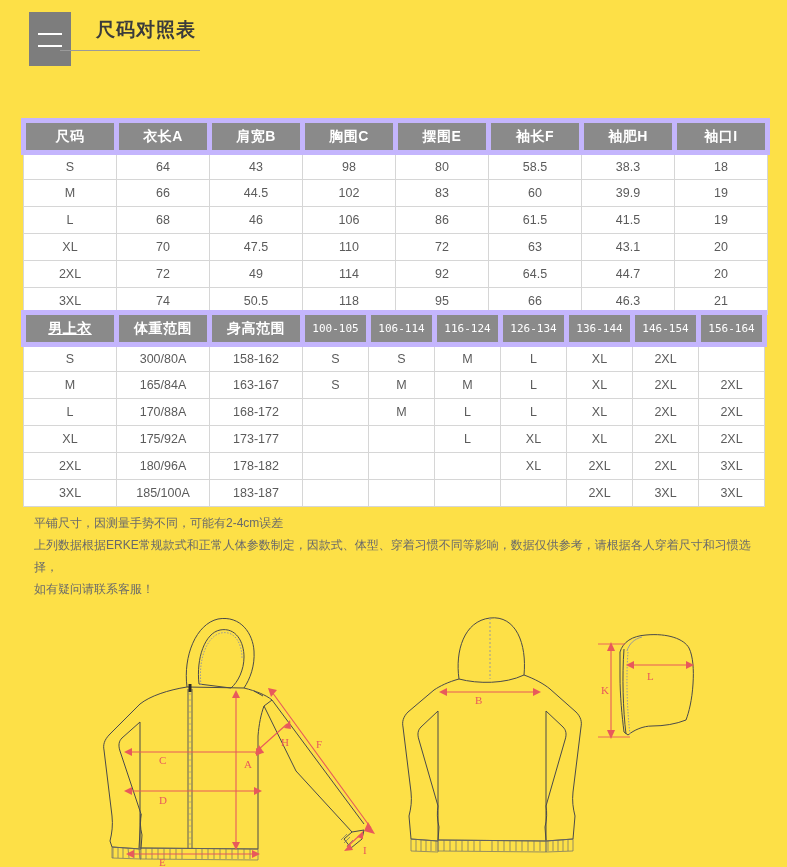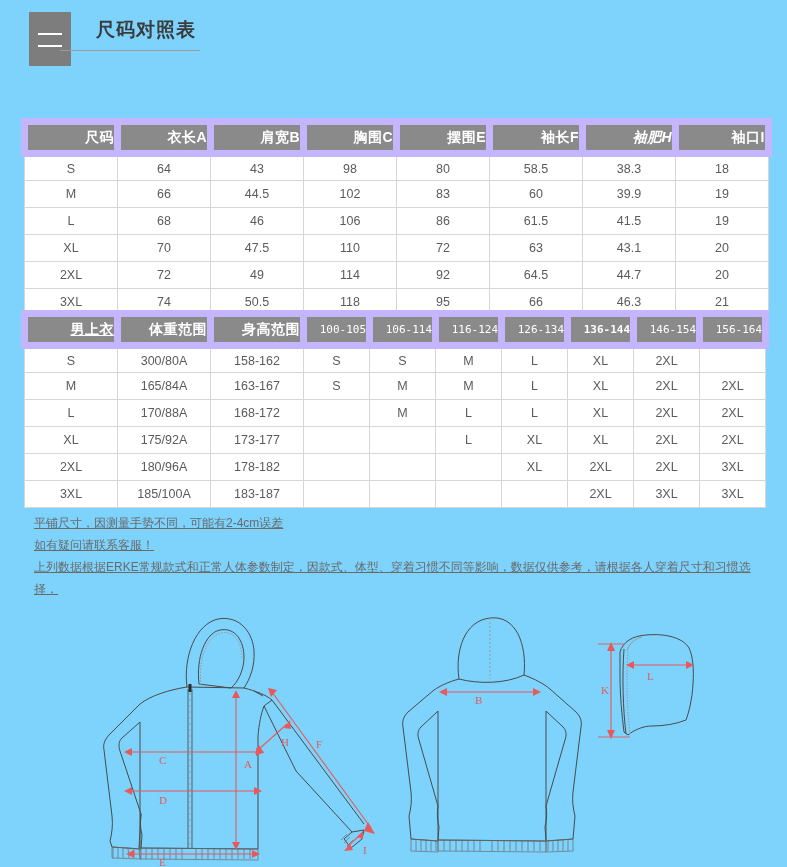--- a/index.html
+++ b/index.html
@@ -5,21 +5,21 @@
   * { box-sizing: border-box; }
   html, body {
     margin: 0; padding: 0;
     background: #ffffff;
     font-family: "Liberation Sans", "DejaVu Sans", sans-serif;
   }
   #page {
     position: relative;
     width: 787px;
     height: 867px;
-    background: #7dd3fc;
+    background: #fde047;
     overflow: hidden;
   }
 
   
   .header {
     position: relative;
     height: 90px;
   }
   .menu-block {
     position: absolute;
@@ -71,26 +71,25 @@
     text-align: center;
     color: #5b5b5b;
     font-size: 12.5px;
     height: 27px;
     padding: 0;
     font-weight: normal;
   }
   table.sz thead th {
     background: #8a8a8a;
     color: #ffffff;
-    border: 7px solid #c4b5fd;
+    border: 5px solid #c4b5fd;
     height: 32px;
     font-size: 14px;
     font-weight: bold;
     letter-spacing: 0.5px;
-    text-align: right;
   }
   table.sz thead th.num {
     font-size: 11px;
     font-weight: normal;
     letter-spacing: 0;
     font-family: "DejaVu Sans Mono", "Liberation Mono", monospace;
   }
   table.sz tbody td { background: #ffffff; }
 
   #table1 { top: 118px; }
@@ -98,21 +97,21 @@
 
   
   .notes {
     position: absolute;
     left: 34px; top: 512px;
     width: 730px;
     color: #6a6a6a;
     font-size: 12px;
     line-height: 22px;
   }
-  .notes p { margin: 0; text-decoration: underline; }
+  .notes p { margin: 0; }
 
   
   .figures {
     position: absolute;
     left: 0; top: 596px;
     width: 787px; height: 271px;
   }
   .figures svg { display: block; }
 </style>
 </head>
@@ -132,21 +131,21 @@
   <div class="tbl-wrap" id="table1">
     <table class="sz">
       <thead>
           <tr id="t1head">
             <th style="width: 93px;">尺码</th>
             <th style="width: 93px;">衣长A</th>
             <th style="width: 93px;">肩宽B</th>
             <th style="width: 93px;">胸围C</th>
             <th style="width: 93px;">摆围E</th>
             <th style="width: 93px;">袖长F</th>
-            <th style="width: 93px; font-style: italic;">袖肥H</th>
+            <th style="width: 93px;">袖肥H</th>
             <th style="width: 93px;">袖口I</th>
           </tr>
         </thead>
       <tbody id="t1body">
           <tr>
             <td>S</td>
             <td>64</td>
             <td>43</td>
             <td>98</td>
             <td>80</td>
@@ -212,21 +211,21 @@
     <table class="sz">
       <thead>
           <tr id="t2head">
             <th style="width: 93px; text-decoration: underline;">男上衣</th>
             <th style="width: 93px;">体重范围</th>
             <th style="width: 93px;">身高范围</th>
             <th class="num" style="width: 66px;">100-105</th>
             <th class="num" style="width: 66px;">106-114</th>
             <th class="num" style="width: 66px;">116-124</th>
             <th class="num" style="width: 66px;">126-134</th>
-            <th class="num" style="width: 66px; font-weight: bold;">136-144</th>
+            <th class="num" style="width: 66px;">136-144</th>
             <th class="num" style="width: 66px;">146-154</th>
             <th class="num" style="width: 66px;">156-164</th>
           </tr>
         </thead>
       <tbody id="t2body">
           <tr>
             <td>S</td>
             <td>300/80A</td>
             <td>158-162</td>
             <td>S</td>
@@ -296,22 +295,22 @@
             <td>2XL</td>
             <td>3XL</td>
             <td>3XL</td>
           </tr>
         </tbody>
     </table>
   </div>
 
   <div class="notes">
     <p>平铺尺寸，因测量手势不同，可能有2-4cm误差</p>
+    <p>上列数据根据ERKE常规款式和正常人体参数制定，因款式、体型、穿着习惯不同等影响，数据仅供参考，请根据各人穿着尺寸和习惯选择，</p>
     <p>如有疑问请联系客服！</p>
-    <p>上列数据根据ERKE常规款式和正常人体参数制定，因款式、体型、穿着习惯不同等影响，数据仅供参考，请根据各人穿着尺寸和习惯选择，</p>
   </div>
 
   <div class="figures">
     <svg width="787" height="271" viewBox="0 0 787 271">
       <g fill="none" stroke="#4a4a4a" stroke-width="1">
 
         <g>
 
           <path d="M187 91 C183 60, 196 28, 218 23 C241 19, 253 38, 254 55
                    C255 70, 250 83, 244 92 Z"></path>

